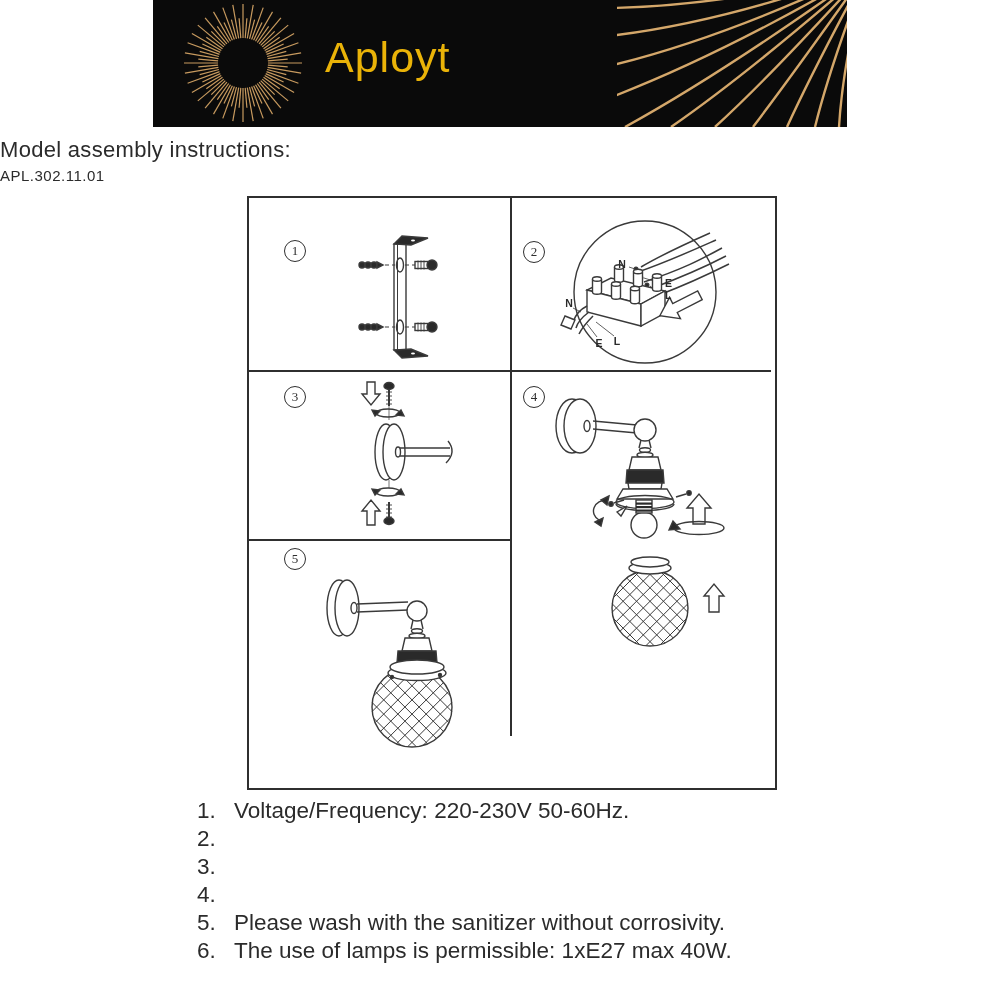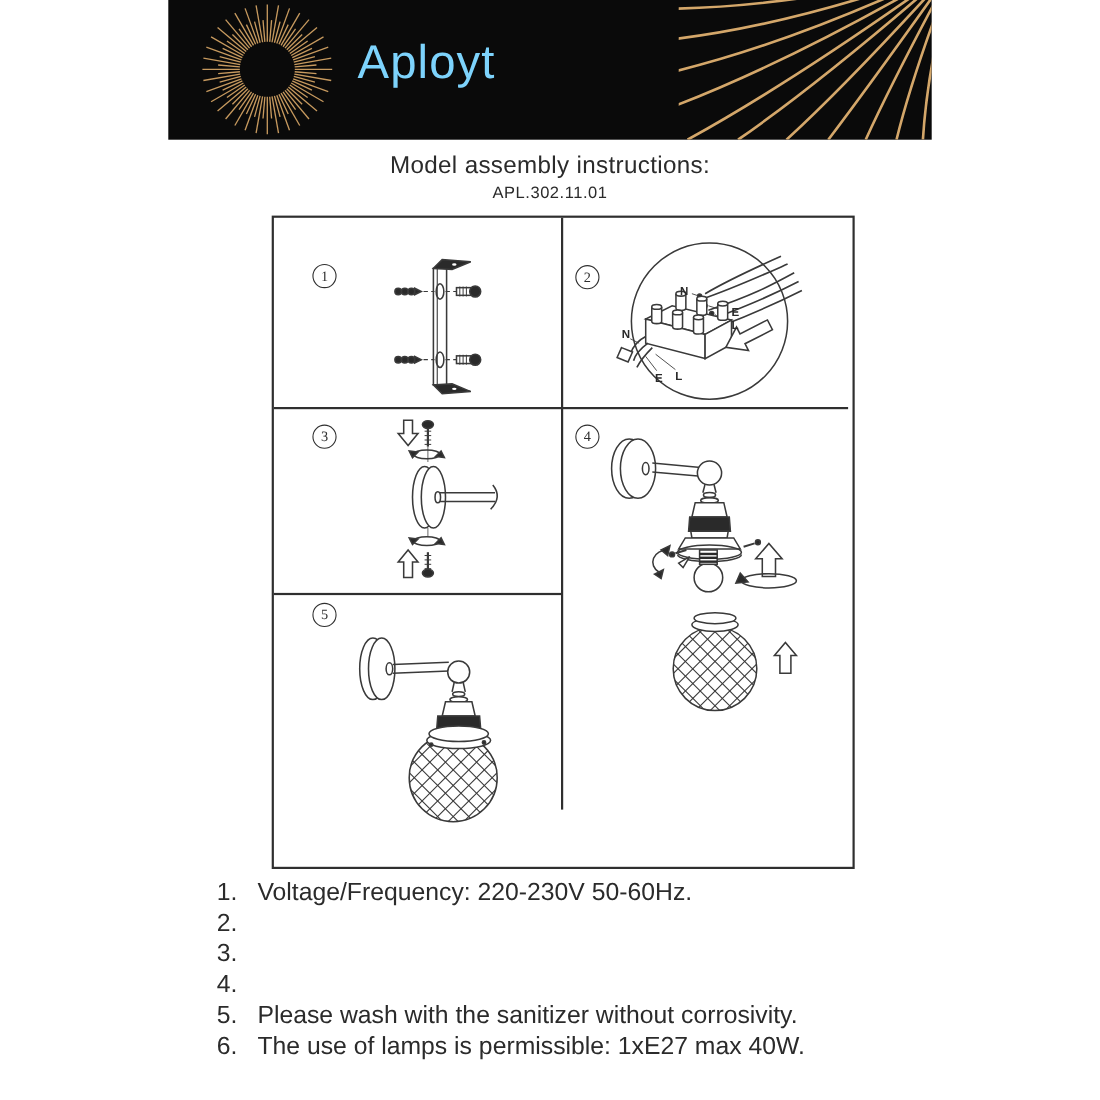--- a/index.html
+++ b/index.html
@@ -1,22 +1,22 @@
 <!DOCTYPE html>
 <html><head>
 <meta charset="utf-8">
 <style>
   html,body{margin:0;padding:0}
   body{width:1000px;height:1000px;position:relative;background:#ffffff;
        font-family:"Liberation Sans",sans-serif;color:#2b2b2b;overflow:hidden}
   .banner{position:absolute;left:153px;top:0;width:694px;height:127px;background:#0a0a0a;overflow:hidden}
   .sunburst{position:absolute;left:28px;top:0}
   .fanrays{position:absolute;right:0;top:0}
-  .brand{position:absolute;left:172px;top:33px;font-size:43px;letter-spacing:1px;color:#7dd3fc}
-  .title-block{position:absolute;left:0;top:137px;width:1000px;text-align:center}
+  .brand{position:absolute;left:172px;top:33px;font-size:43px;letter-spacing:1px;color:#eab308}
+  .title-block{position:absolute;left:0;top:137px;width:1000px;text-align:left}
   .title-l1{font-size:22px;letter-spacing:.3px}
   .title-l2{font-size:15px;margin-top:4px;letter-spacing:.5px}
   .diagram-box{position:absolute;left:247px;top:196px;width:526px;height:590px;border:2px solid #2f2f2f;background:#fff}
   .vdiv{position:absolute;left:261px;top:0;width:2px;height:538px;background:#2f2f2f}
   .hdiv1{position:absolute;left:0;top:172px;width:522px;height:2px;background:#2f2f2f}
   .hdiv2{position:absolute;left:0;top:341px;width:261px;height:2px;background:#2f2f2f}
   .stepnum{position:absolute;width:20px;height:20px;border:1.5px solid #2f2f2f;border-radius:50%;
            font-size:13px;line-height:20px;text-align:center;color:#2f2f2f;font-family:"Liberation Serif",serif}
   .panel{position:absolute}
   .instructions{position:absolute;left:197px;top:797px;font-size:22.5px;line-height:28px;color:#2b2b2b}

